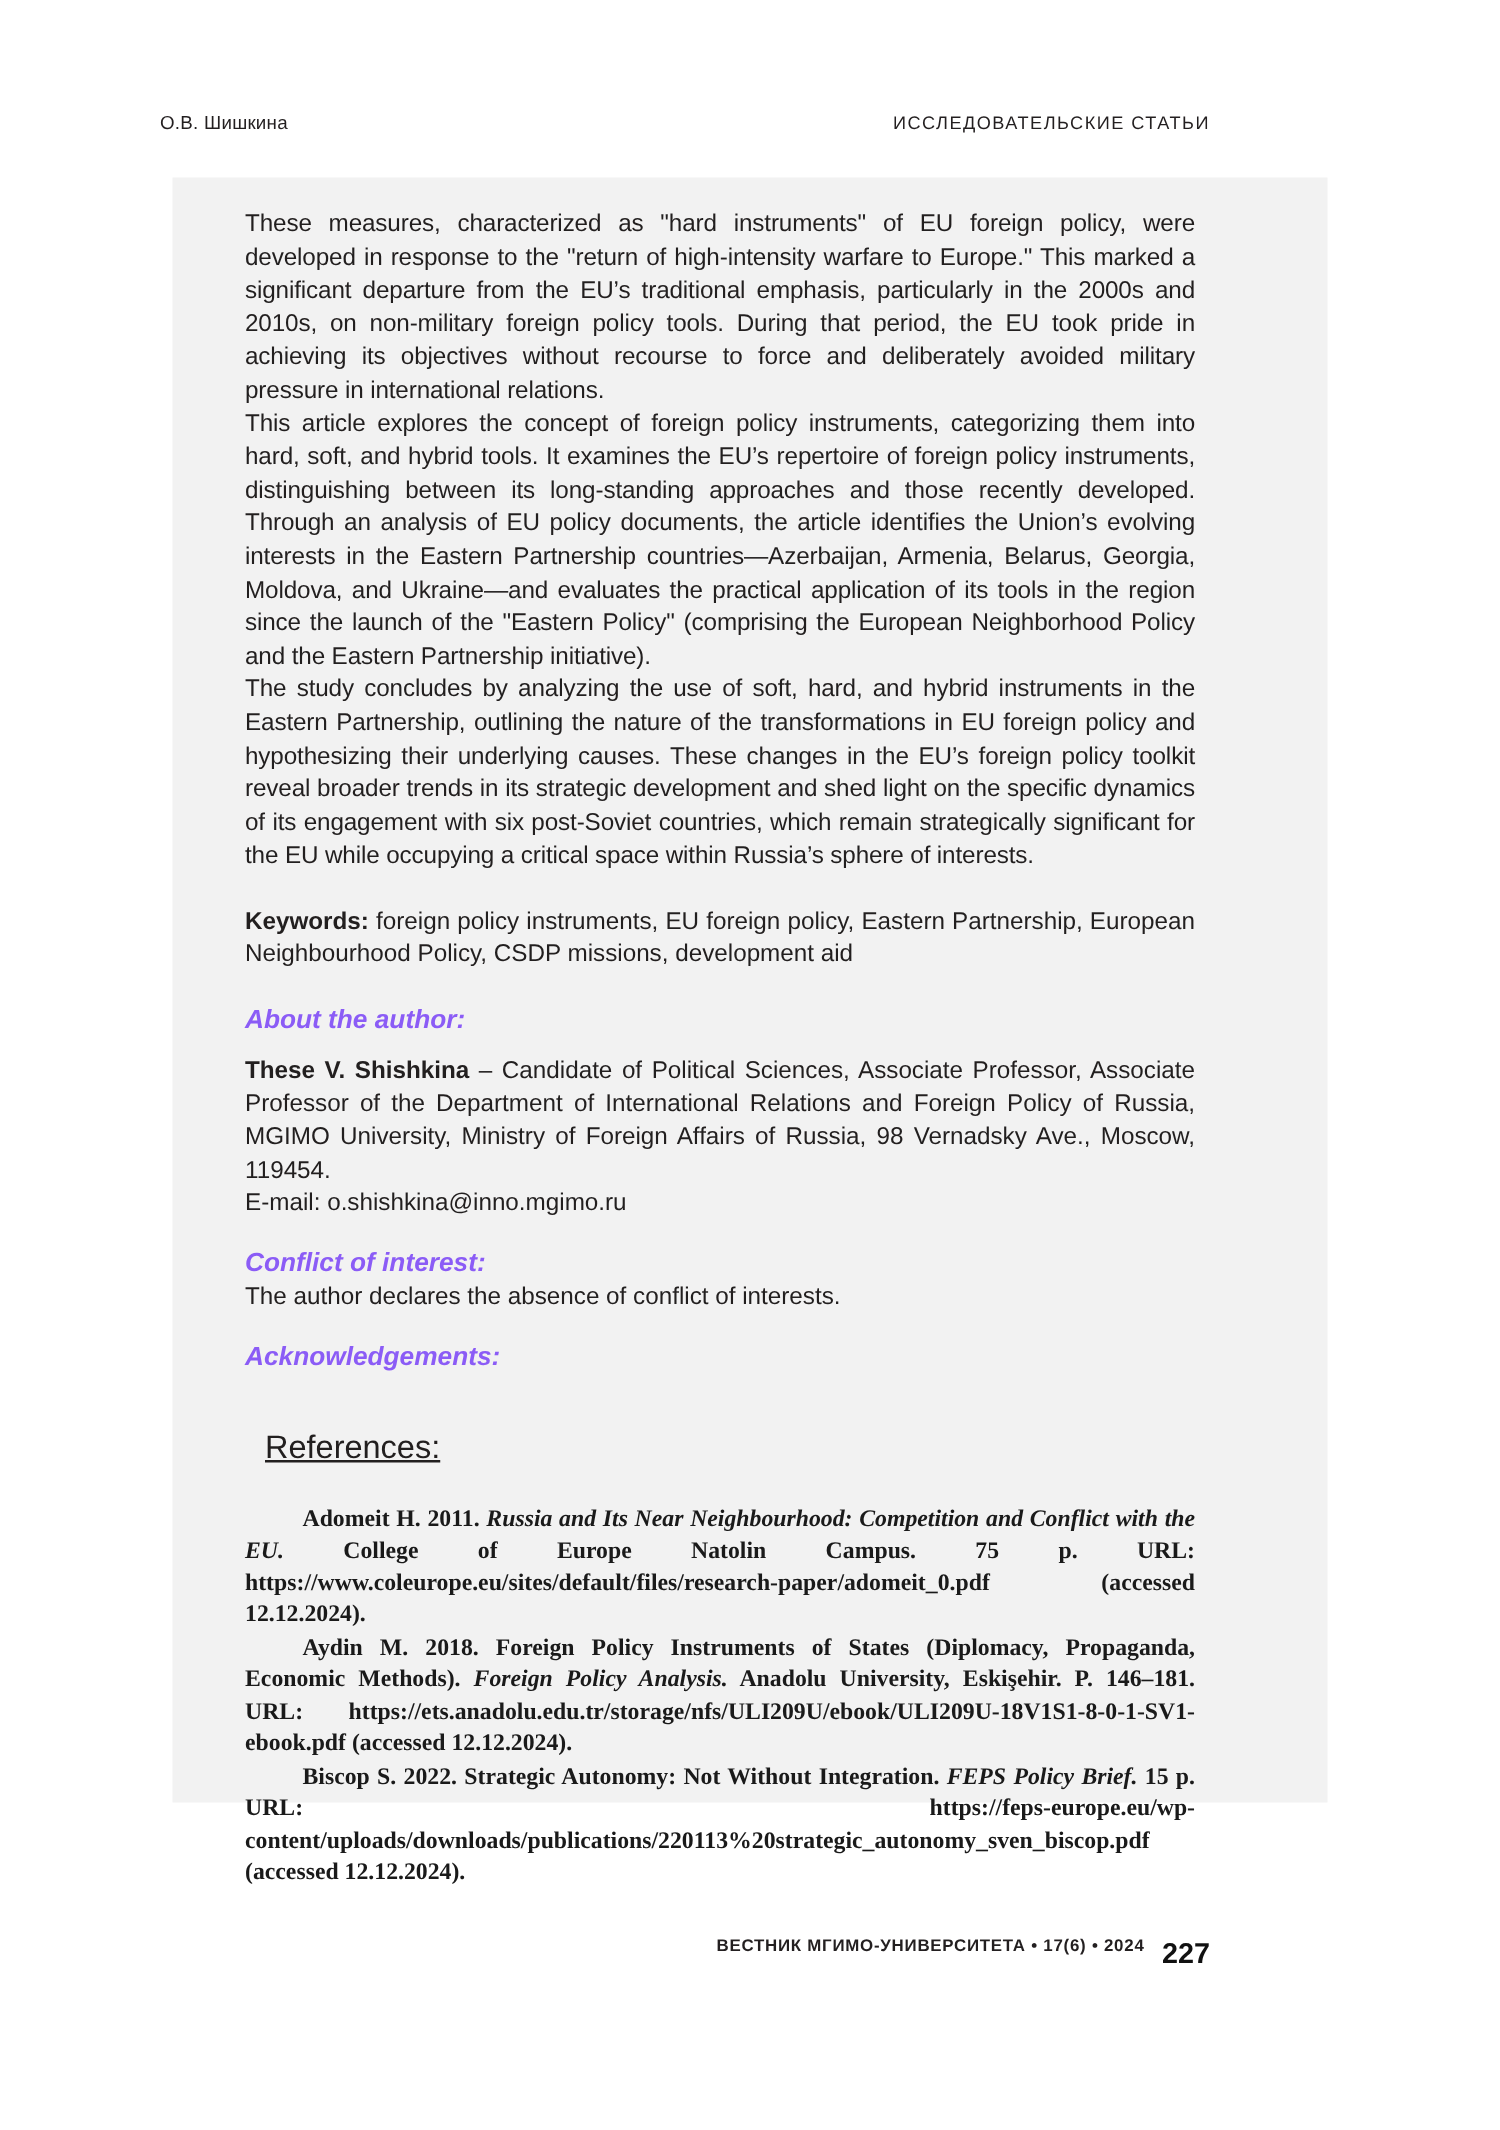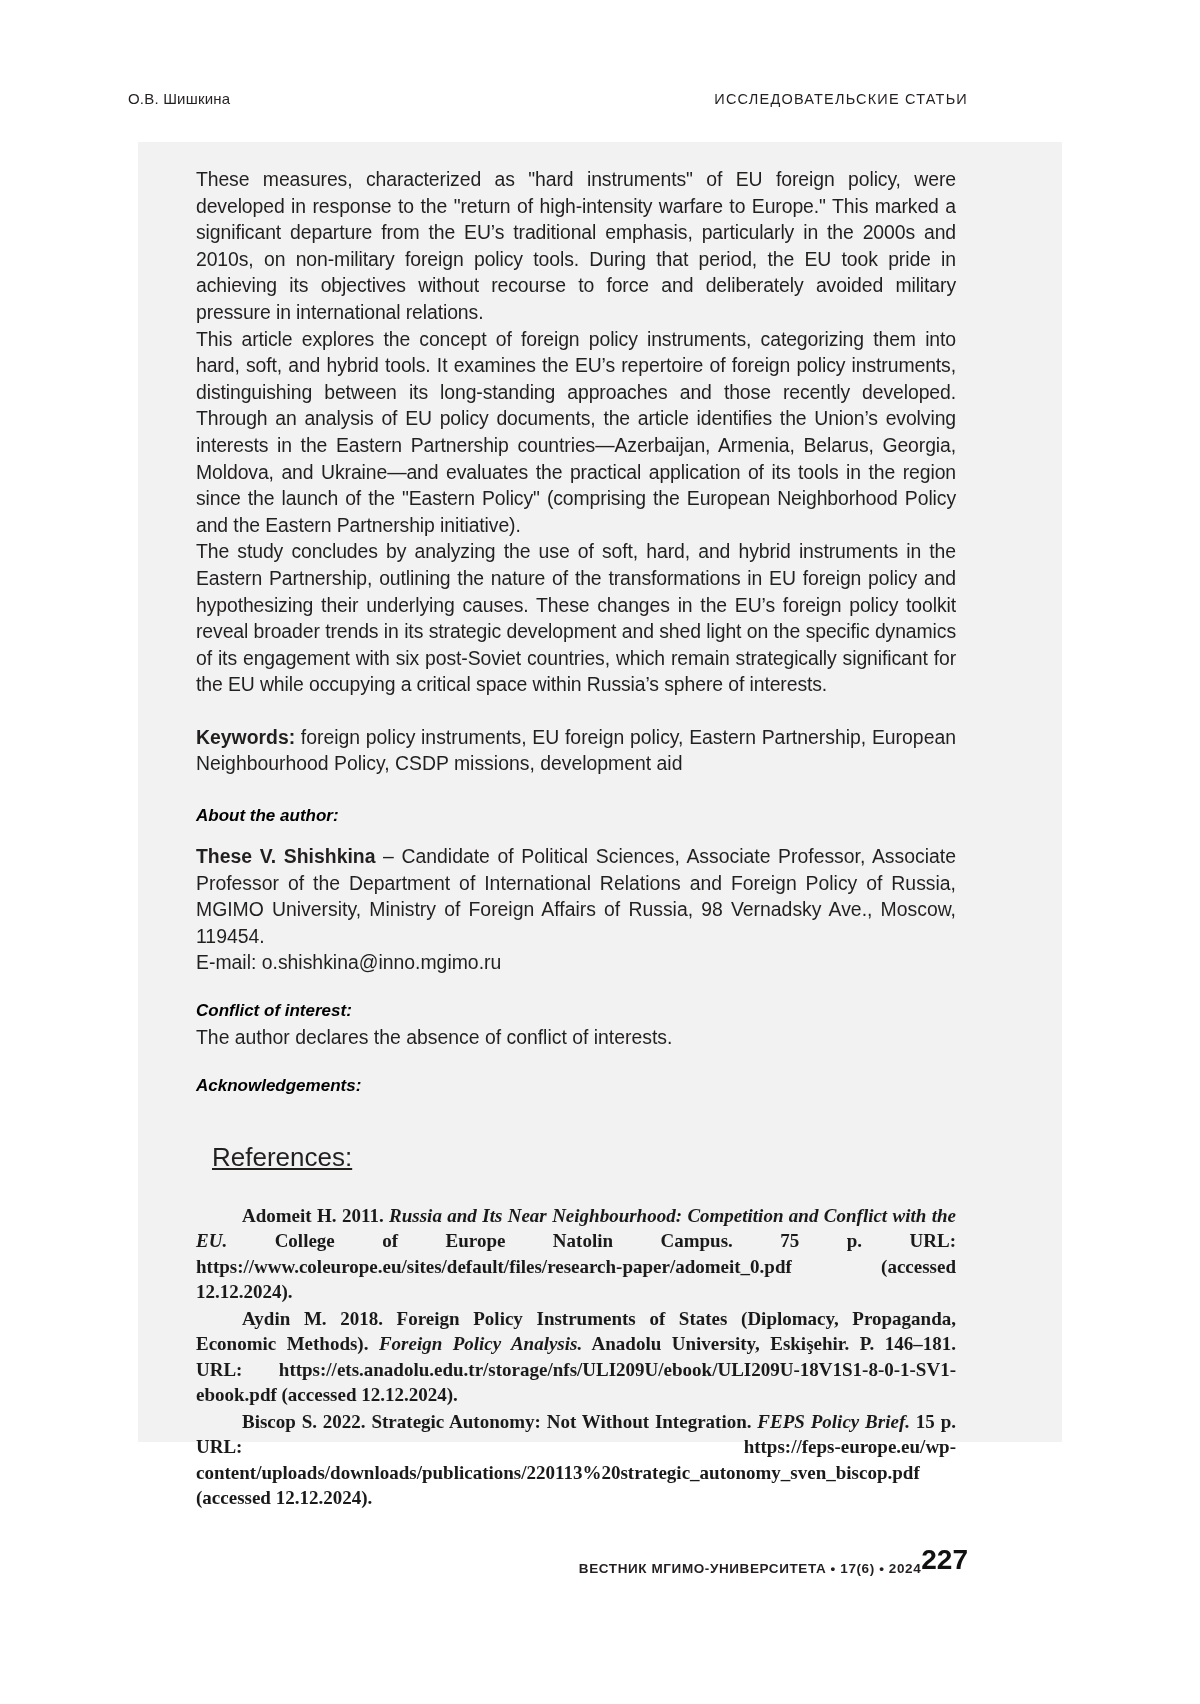--- a/index.html
+++ b/index.html
@@ -72,23 +72,23 @@
     font-size: 19.4px;
     line-height: 26.6px;
     text-align: justify;
     color: #221f1f;
   }
   .kw b { font-weight: bold; }
 
   .subhead {
     font-style: italic;
     font-weight: bold;
-    font-size: 17px;
+    font-size: 21px;
     line-height: 26px;
-    color: #000000;
+    color: #8b5cf6;
   }
   .author-name { font-weight: bold; }
 
   .refs-title {
     font-size: 26px;
     line-height: 32px;
     color: #221f1f;
     margin: 16px;
     text-decoration: underline;
   }
@@ -104,30 +104,31 @@
   }
   .ref + .ref { margin-top: 1px; }
   .ref i { font-style: italic; }
 
   
   .footer {
     position: absolute;
     bottom: 128px;
     right: 128px;
     display: flex;
-    align-items: flex-end;
+    align-items: flex-start;
+    gap: 14px;
   }
   .footer .journal {
     font-size: 13.5px;
     letter-spacing: 0.6px;
     color: #231f20;
     font-weight: bold;
   }
   .footer .pageno {
-    font-size: 28px;
+    font-size: 23px;
     font-weight: bold;
     color: #111;
   }
 </style>
 </head>
 <body>
 
 <div class="page">
 
   <div class="runninghead">

